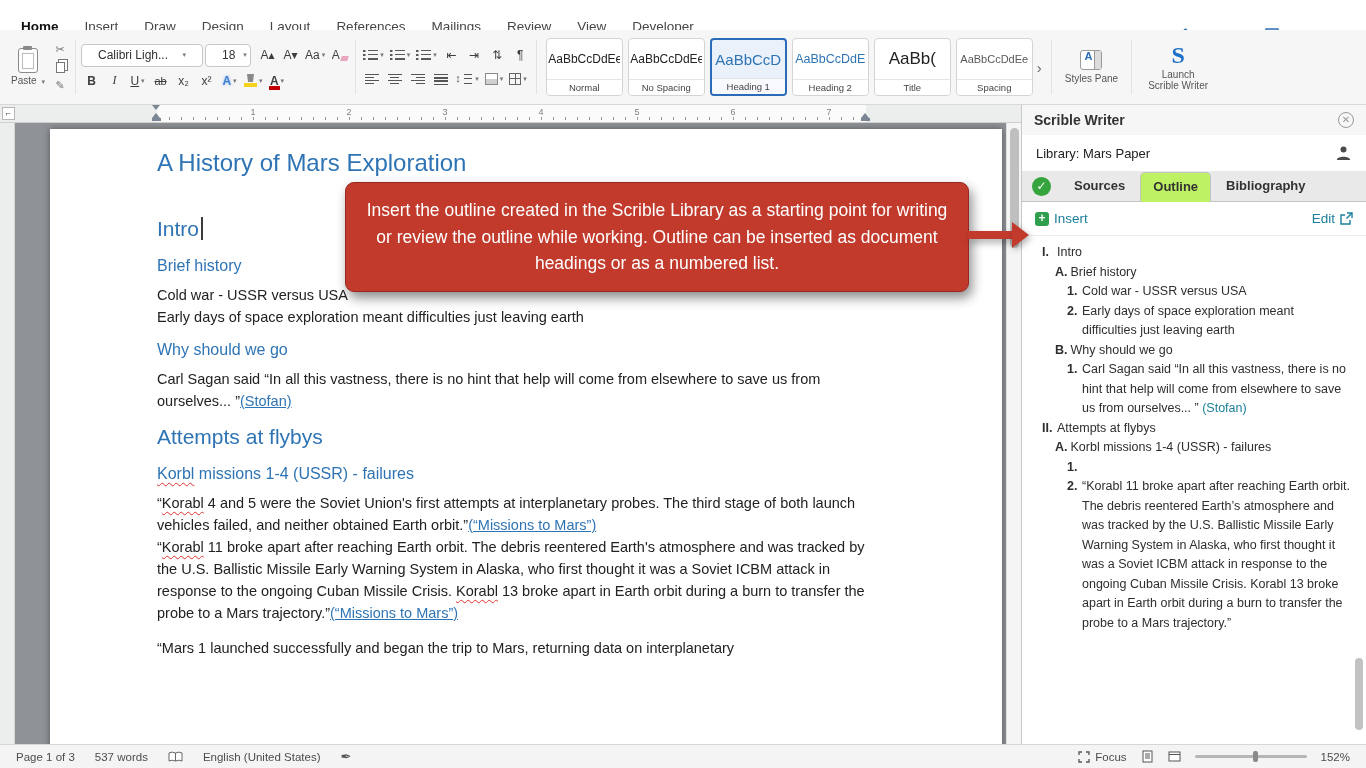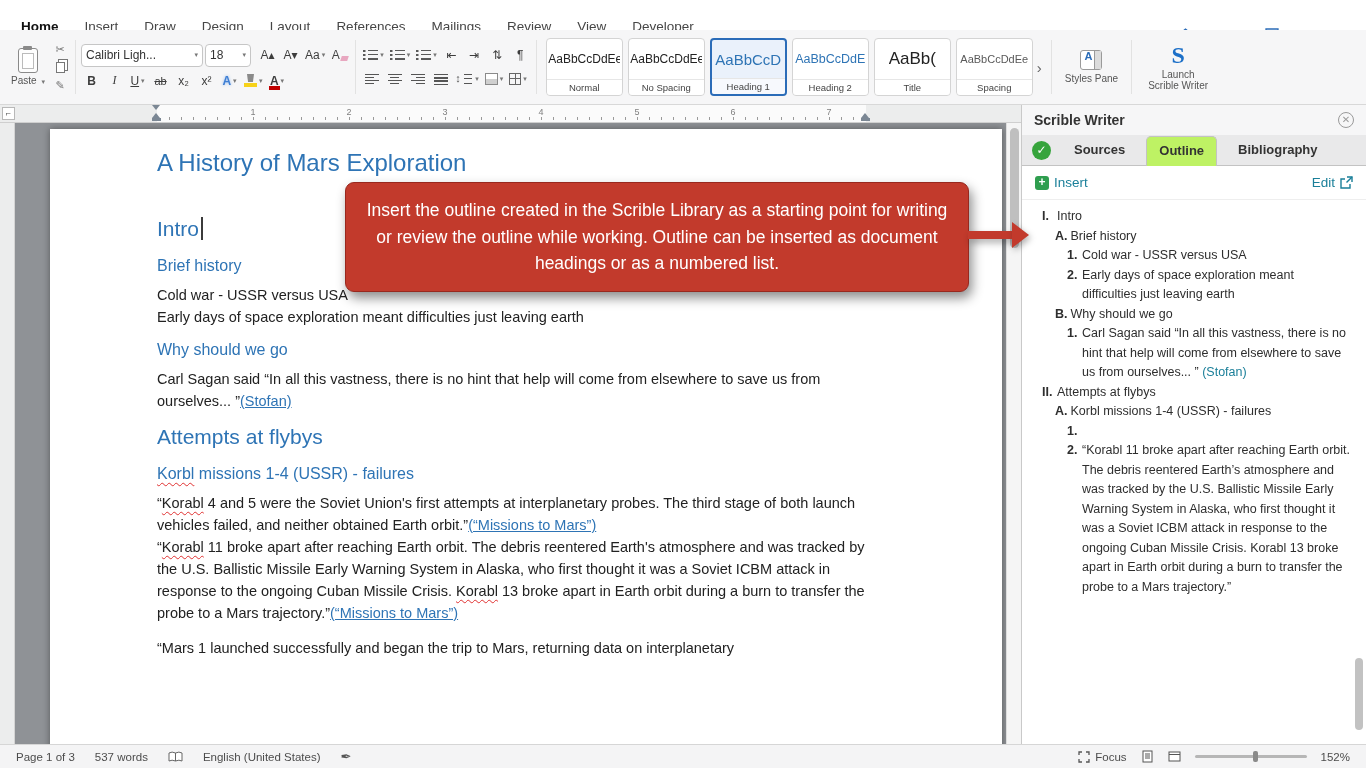--- a/index.html
+++ b/index.html
@@ -20,21 +20,21 @@
   .rsep{width:1px;align-self:stretch;background:#e2e2e2;margin:6px 5px}
   .paste{display:flex;flex-direction:column;align-items:center;justify-content:center;width:44px;gap:2px}
   .clipboard{width:20px;height:25px;border:1.5px solid #8a8a8a;border-radius:3px;position:relative;background:#fdfdfd}
   .clipboard::before{content:"";position:absolute;top:-3px;left:4px;width:9px;height:4px;background:#8a8a8a;border-radius:1px}
   .clipboard::after{content:"";position:absolute;left:3px;top:4px;width:10px;height:14px;background:#fff;border:1px solid #bbb}
   .paste-label{font-size:10px;color:#555}
   .mini-col{display:flex;flex-direction:column;justify-content:center;gap:4px;width:20px;align-items:center}
   .mini-col .rbtn{min-width:16px;height:14px;font-size:11px;color:#777}
   .fgroup{display:flex;flex-direction:column;justify-content:center;gap:4px}
   .frow{display:flex;align-items:center;gap:2px}
-  .select{height:23px;border:1px solid #c6c6c6;border-radius:4px;background:#fff;display:flex;align-items:center;font-size:12px;color:#333;padding:0 4px;gap:8px;white-space:nowrap}
+  .select{height:23px;border:1px solid #c6c6c6;border-radius:4px;background:#fff;display:flex;align-items:center;font-size:12px;color:#333;padding:0 16px;gap:8px;white-space:nowrap}
   .rbtn{min-width:21px;height:20px;display:inline-flex;align-items:center;justify-content:center;font-size:12px;color:#3d3d3d;border-radius:3px;padding:0 2px;white-space:nowrap}
   .dd{font-size:7px;color:#777;margin-left:2px}
   .g-b{font-weight:800}.g-i{font-style:italic;font-family:"Liberation Serif",serif}.g-u{text-decoration:underline}
   .g-strike{text-decoration:line-through;font-size:11px}
   .g-fx{color:#3f7fd4;font-weight:bold;text-shadow:0 0 3px rgba(90,150,230,.7)}
   .g-fcolor{position:relative;font-weight:bold}
   .g-fcolor::after{content:"";position:absolute;left:-1px;right:-1px;bottom:-2px;height:3.5px;background:#c00000}
   .ico{display:inline-block;position:relative;vertical-align:middle}
   .ico.bullets,.ico.numbering,.ico.multilevel{width:15px;height:11px;background:
     repeating-linear-gradient(to bottom,#595959 0 1.4px,transparent 1.4px 4.1px) 5px 0/10px 11px no-repeat,
@@ -383,23 +383,32 @@
       <div class="v-scroll">
         <div class="v-thumb"></div>
       </div>
     </div>
 
     <aside class="panel">
       <div class="panel-header">
         <span class="panel-title">Scrible Writer</span>
         <span class="close-x">✕</span>
       </div>
+      <div class="lib-row">
+        <span class="lib-label">Library: Mars Paper</span>
+        <span>
+            <svg width="17" height="16" viewBox="0 0 17 16">
+              <circle cx="8.5" cy="4.6" r="3" fill="#4a4a4a"></circle>
+              <path d="M1.8 15c.6-4.4 12.8-4.4 13.4 0z" fill="#4a4a4a"></path>
+            </svg>
+          </span>
+      </div>
       <div class="ptabs">
         <span class="check-circle">✓</span>
-        <span id="panelTabs" style="display:flex;align-items:flex-end;gap:8px">
+        <span id="panelTabs" style="display:flex;align-items:flex-end;gap:2px">
             <span class="ptab">Sources</span>
             <span class="ptab active">Outline</span>
             <span class="ptab">Bibliography</span>
           </span>
       </div>
       <div class="insert-row">
         <span class="teal-link">
           <span class="plus-icon">+</span>
           <span>Insert</span>
         </span>

